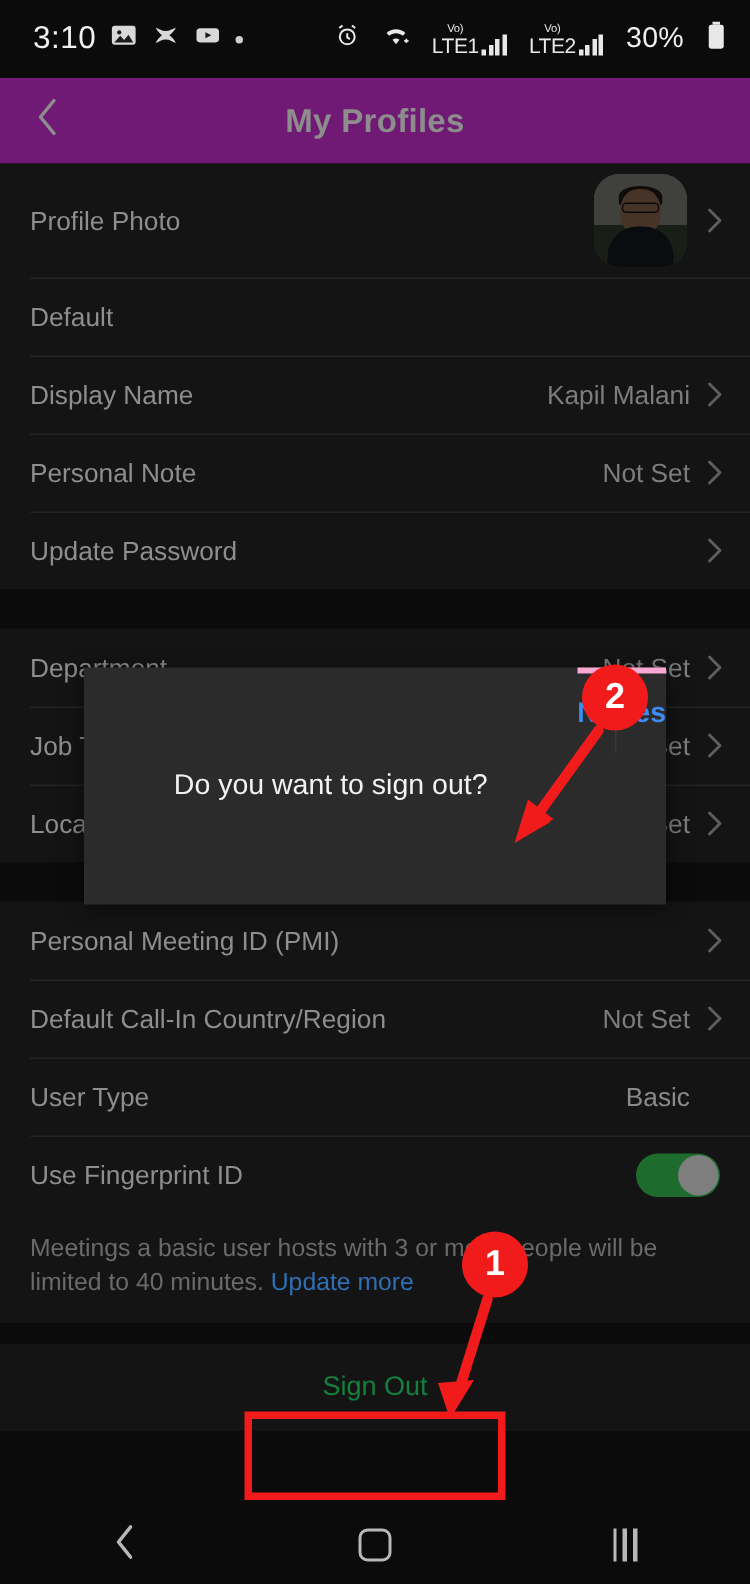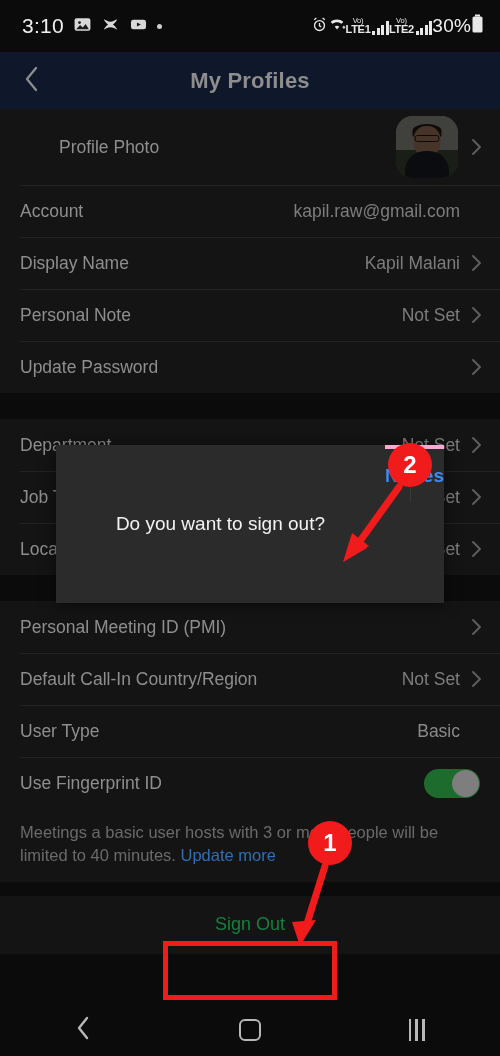--- a/index.html
+++ b/index.html
@@ -21,43 +21,43 @@
   .statusbar {
     position: absolute; top: 0; left: 0;
     width: 500px; height: 52px;
     background: #0b0b0b;
     display: flex; align-items: center;
   }
   .sb-left { display: flex; align-items: center; gap: 9px; padding-left: 22px; }
   .sb-clock { color: #f0f0f0; font-size: 21px; letter-spacing: .3px; }
   .sb-right {
     position: absolute; right: 16px; top: 0; height: 52px;
-    display: flex; align-items: center; gap: 0;
+    display: flex; align-items: center; gap: 15px;
   }
   .sb-batt-text { color: #f0f0f0; font-size: 19px; letter-spacing: .2px; }
   .ic { display: block; }
 
   .dot-ic { width: 5px; height: 5px; border-radius: 50%; background: #cfcfcf; }
 
   .volte-sig { display: flex; align-items: flex-end; gap: 2px; }
   .volte-lbl { display: flex; flex-direction: column; align-items: center; line-height: 1; }
   .volte-lbl .vo { font-size: 7.5px; color: #e8e8e8; letter-spacing: -.2px; }
-  .volte-lbl .lte { font-size: 11px; color: #e8e8e8; font-weight: bold; letter-spacing: -.3px; }
+  .volte-lbl .lte { font-size: 14px; color: #e8e8e8; font-weight: normal; letter-spacing: -.3px; }
   .bars { display: flex; align-items: flex-end; gap: 1.5px; height: 14px; }
   .bars i { display: block; width: 3px; background: #e8e8e8; }
   .bars i:nth-child(1) { height: 4px; }
   .bars i:nth-child(2) { height: 7px; }
   .bars i:nth-child(3) { height: 10.5px; }
   .bars i:nth-child(4) { height: 14px; }
 
   
   .titlebar {
     position: absolute; top: 52px; left: 0;
     width: 500px; height: 57px;
-    background: #0f172a;
+    background: #701a75;
     display: flex; align-items: center; justify-content: center;
   }
   .title-text {
     color: #8d8d8d; font-size: 22px; font-weight: bold; letter-spacing: .2px;
   }
   .back-chev {
     position: absolute; left: 10px; top: 0; height: 57px;
     width: 44px; display: flex; align-items: center; justify-content: center;
   }
 
@@ -74,21 +74,21 @@
   .row + .row::before {
     content: ""; position: absolute; left: 20px; right: 0; top: 0;
     height: 1px; background: #232323;
   }
   .row-label { font-size: 17.5px; color: #8e8e8e; flex: 1; white-space: nowrap; }
   .row-value { font-size: 17.5px; color: #7d7d7d; margin-right: 8px; white-space: nowrap; }
   .row-value.bright { color: #8a8a8a; }
   .chev-right { width: 14px; display: flex; justify-content: flex-end; }
   .chev-spacer { width: 14px; }
 
-  .row.photo { height: 76px; margin-left: 39px; }
+  .row.photo { height: 76px; }
   .avatar {
     width: 62px; height: 62px; border-radius: 17px;
     margin-right: 10px; overflow: hidden; position: relative;
     background: #2d2f2a;
   }
   .avatar .sky { position: absolute; inset: 0 0 45% 0; background: #6f6f6a; }
   .avatar .grass { position: absolute; left: 0; right: 0; bottom: 0; height: 45%; background: #2b3526; }
   .avatar .head {
     position: absolute; left: 50%; top: 16%; transform: translateX(-50%);
     width: 27px; height: 30px; border-radius: 45% 45% 42% 42%;
@@ -282,22 +282,21 @@
           <span class="shade"></span>
         </span>
         <span class="chev-right">
           <svg width="11" height="18" viewBox="0 0 11 18" fill="none" stroke="#5e5e5e" stroke-width="1.9" stroke-linecap="round" stroke-linejoin="round">
               <path d="M2 2l7 7-7 7"></path>
             </svg>
         </span>
       </div>
 
       <div class="row">
-        <span class="row-label">Account</span>
-        <span class="row-value">kapil.raw@gmail.com</span>
+        <span class="row-label">Default</span>
         <span class="chev-spacer"></span>
       </div>
 
       <div class="row">
         <span class="row-label">Display Name</span>
         <span class="row-value">Kapil Malani</span>
         <span class="chev-right">
           <svg width="11" height="18" viewBox="0 0 11 18" fill="none" stroke="#5e5e5e" stroke-width="1.9" stroke-linecap="round" stroke-linejoin="round">
               <path d="M2 2l7 7-7 7"></path>
             </svg>

